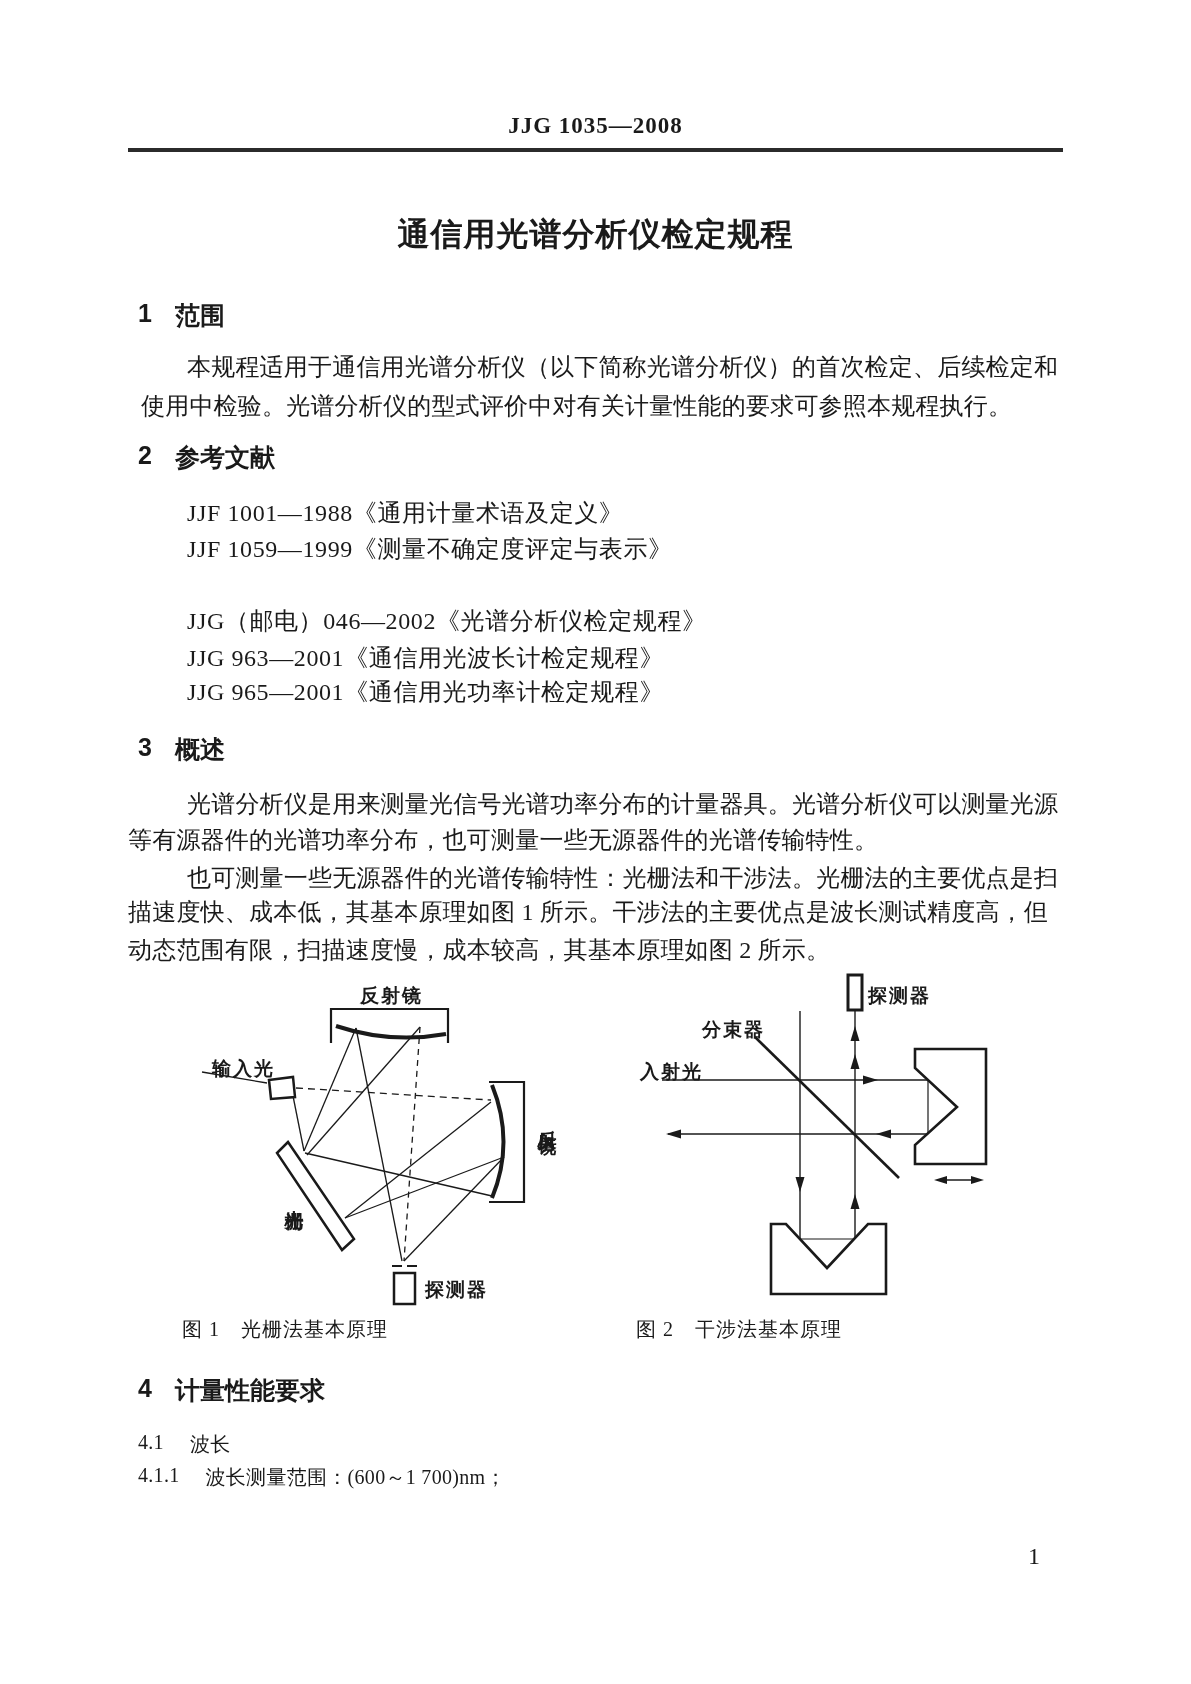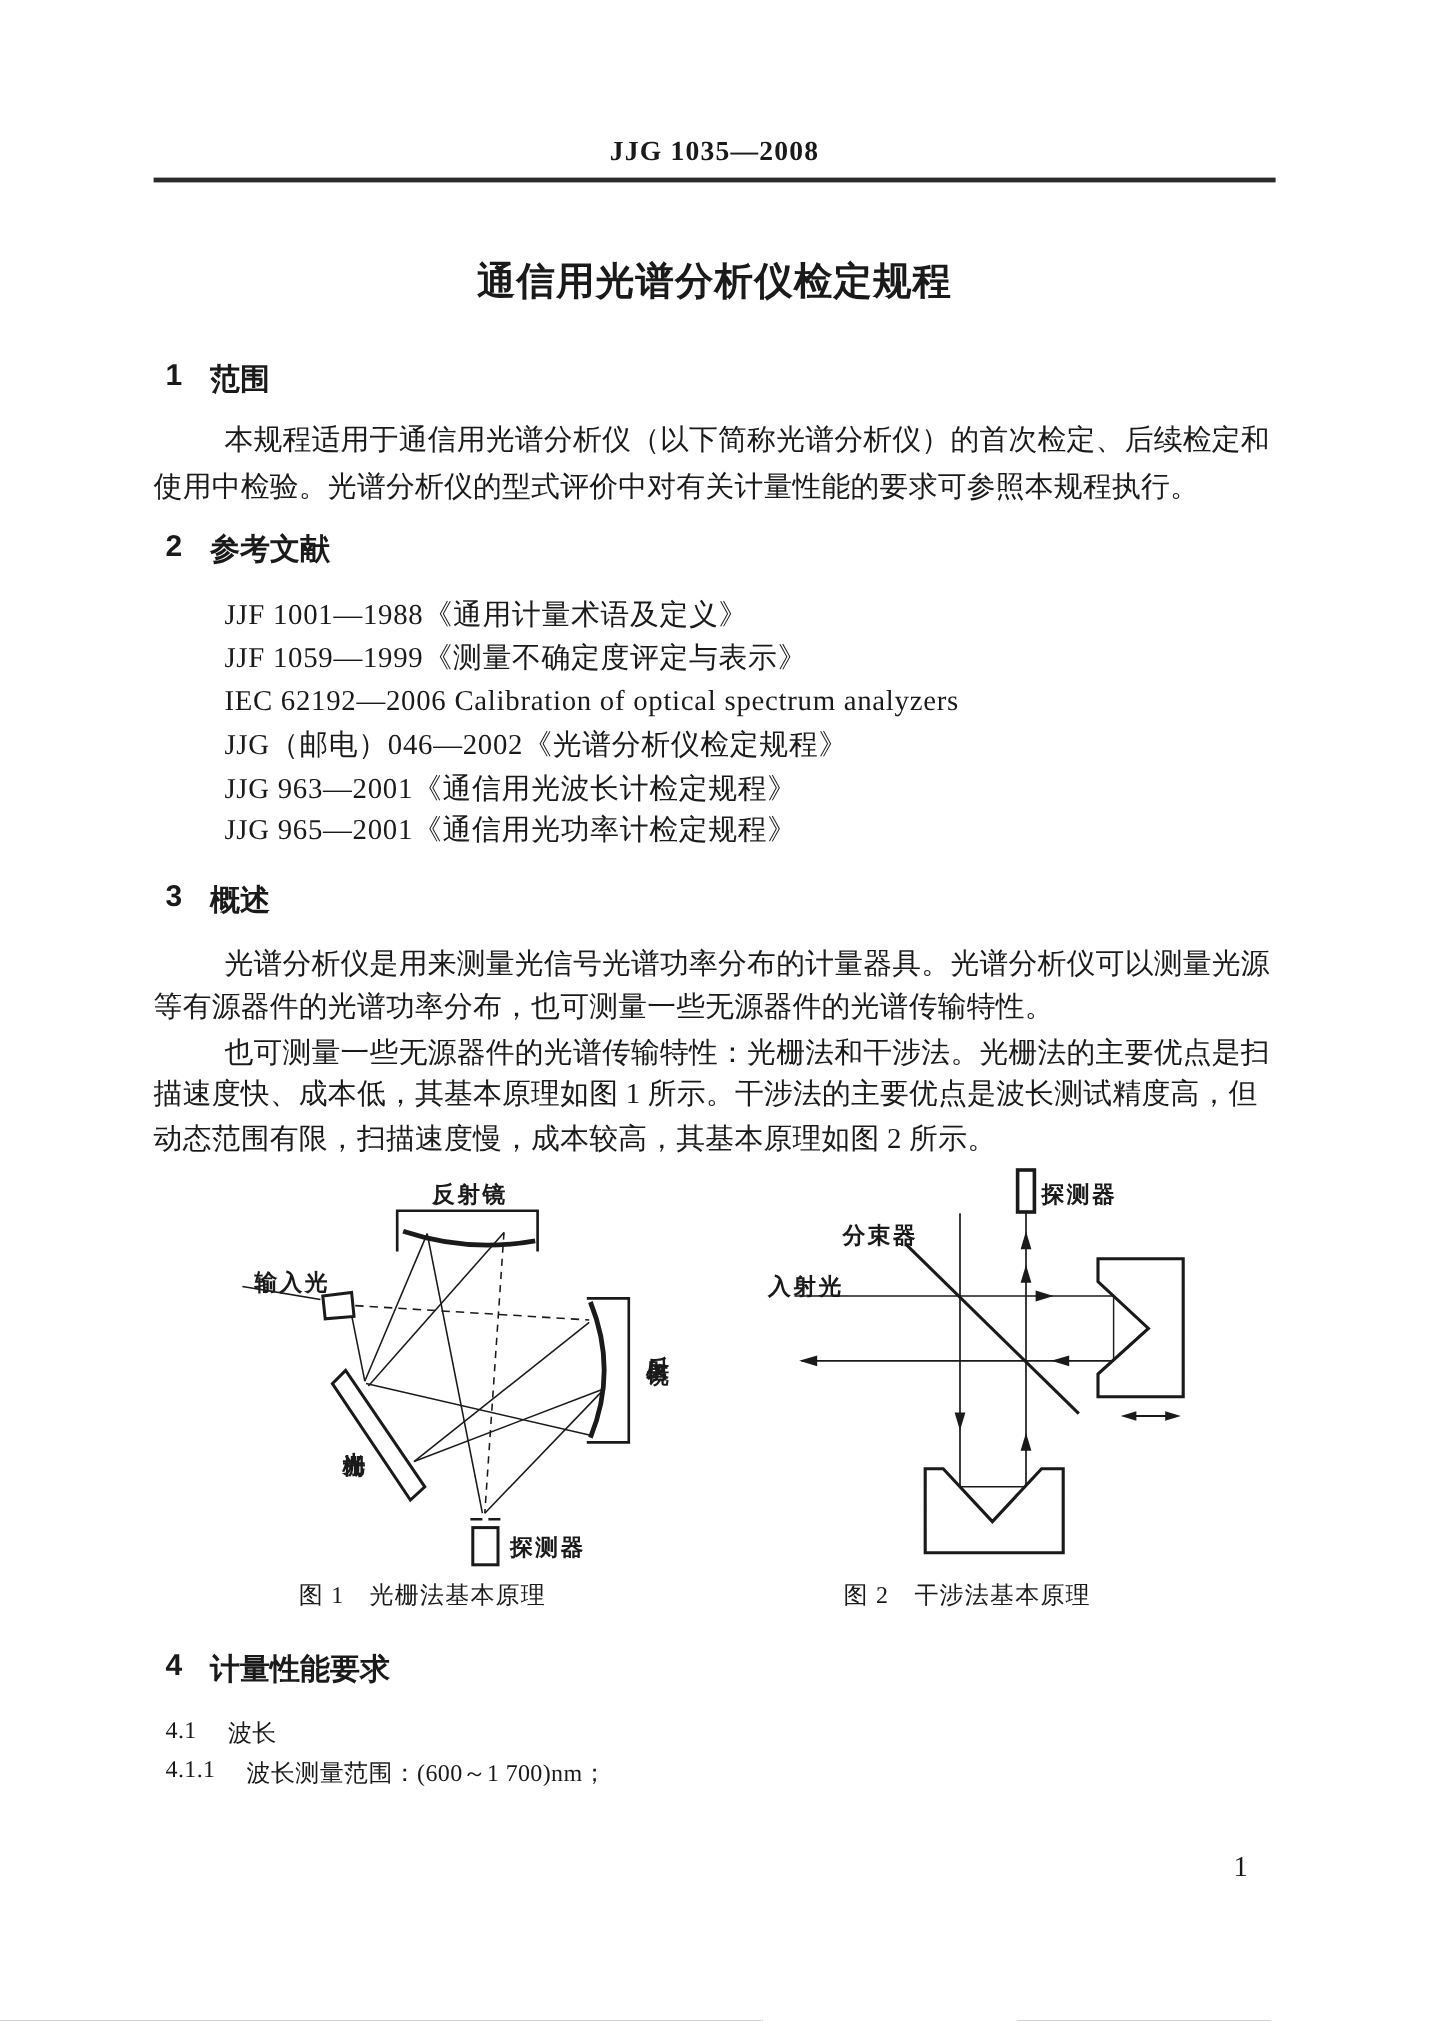--- a/index.html
+++ b/index.html
@@ -17,39 +17,39 @@
   #title{top:213px;left:0;width:1191px;text-align:center;
          font-family:"Liberation Sans","DejaVu Sans",sans-serif;
          font-weight:bold;font-size:32px;letter-spacing:1px;}
   
   .h{display:flex;gap:23px;font-family:"Liberation Sans","DejaVu Sans",sans-serif;
      font-weight:bold;font-size:25px;left:138px;}
   #h1{top:299px;} #h2{top:441px;} #h3{top:733px;} #h4{top:1374px;}
   
   .bl{font-size:24px;letter-spacing:0.2px;line-height:30px;}
   .ind{left:187px;} .mrg{left:128px;}
-  #p1l1{top:352px;} #p1l2{top:391px;}
+  #p1l1{top:352px;} #p1l2{top:391px;margin-left:13px;}
   #p3l1{top:789px;} #p3l2{top:825px;} #p3l3{top:863px;} #p3l4{top:897px;} #p3l5{top:935px;}
   
   .ref{left:187px;font-size:24px;letter-spacing:0.6px;line-height:29px;}
   #r0{top:499px;} #r1{top:535px;} #r2{top:571px;} #r3{top:607px;} #r4{top:644px;} #r5{top:678px;}
   
   .flab{font-family:"Liberation Sans","DejaVu Sans",sans-serif;
         font-weight:bold;font-size:19px;letter-spacing:2px;}
   .vert{writing-mode:vertical-rl;letter-spacing:3px;}
   #lb-mtop{top:983px;left:360px;}
   #lb-in{top:1056px;left:212px;}
   #lb-mright{top:1114px;left:534px;}
   #lb-grat{top:1194px;left:281px;}
   #lb-det1{top:1277px;left:425px;}
   #lb-det2{top:983px;left:868px;}
   #lb-split{top:1017px;left:702px;}
   #lb-inc{top:1059px;left:640px;}
   
-  .cap{top:1316px;font-size:20px;letter-spacing:1px;text-align:center;}
+  .cap{top:1316px;font-size:20px;letter-spacing:1px;}
   #cap1{left:182px;width:340px;}
   #cap2{left:636px;width:340px;}
   
   .cl{display:flex;font-size:20px;letter-spacing:0.3px;}
   .cl .no{flex:0 0 auto;}
   #c41{top:1431px;left:138px;gap:26px;}
   #c411{top:1464px;left:138px;gap:26px;}
   #c412{top:1500px;left:138px;gap:27px;}
   #pgno{top:1543px;left:1028px;font-size:24px;}
   svg.diagram{position:absolute;top:0;left:0;pointer-events:none;}
@@ -69,21 +69,20 @@
   </div>
   <div class="abs bl ind" id="p1l1">本规程适用于通信用光谱分析仪（以下简称光谱分析仪）的首次检定、后续检定和</div>
   <div class="abs bl mrg" id="p1l2">使用中检验。光谱分析仪的型式评价中对有关计量性能的要求可参照本规程执行。</div>
 
   <div class="abs h" id="h2">
     <span>2</span>
     <span>参考文献</span>
   </div>
   <div class="abs ref" id="r0">JJF 1001—1988《通用计量术语及定义》</div>
   <div class="abs ref" id="r1">JJF 1059—1999《测量不确定度评定与表示》</div>
-  <div class="abs ref" id="r2">IEC 62192—2006   Calibration of optical spectrum analyzers</div>
   <div class="abs ref" id="r3">JJG（邮电）046—2002《光谱分析仪检定规程》</div>
   <div class="abs ref" id="r4">JJG 963—2001《通信用光波长计检定规程》</div>
   <div class="abs ref" id="r5">JJG 965—2001《通信用光功率计检定规程》</div>
 
   <div class="abs h" id="h3">
     <span>3</span>
     <span>概述</span>
   </div>
   <div class="abs bl ind" id="p3l1">光谱分析仪是用来测量光信号光谱功率分布的计量器具。光谱分析仪可以测量光源</div>
   <div class="abs bl mrg" id="p3l2">等有源器件的光谱功率分布，也可测量一些无源器件的光谱传输特性。</div>

